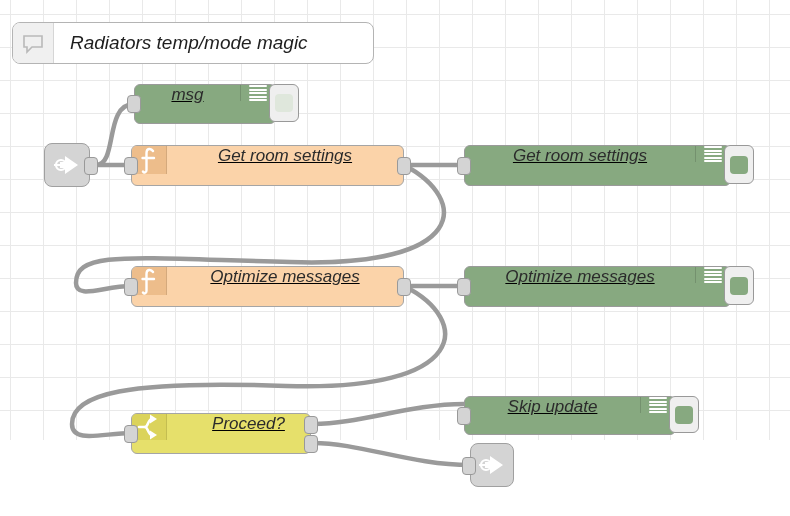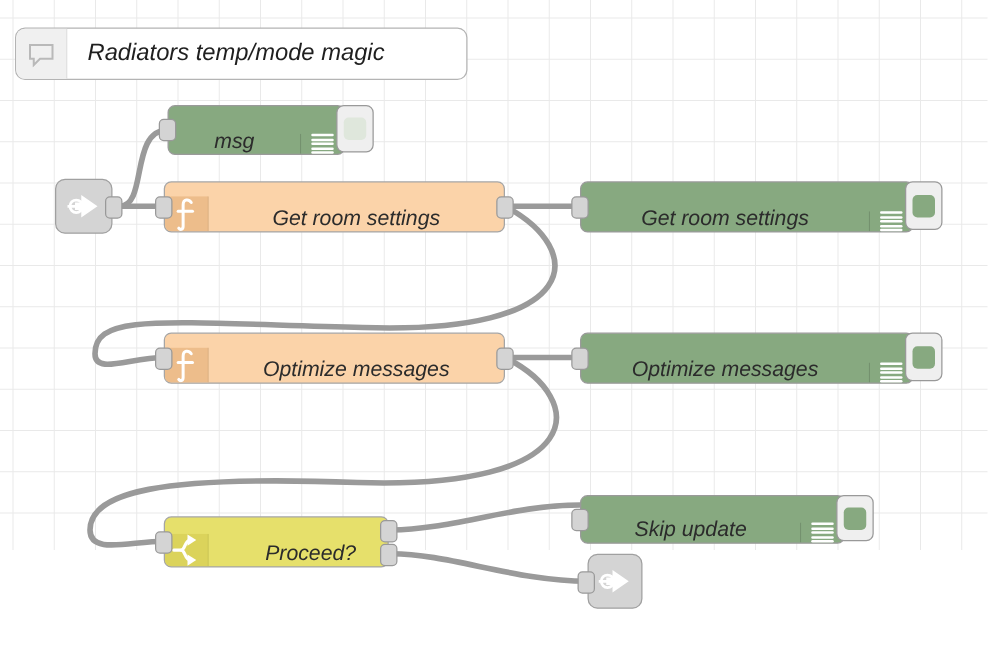--- a/index.html
+++ b/index.html
@@ -17,22 +17,23 @@
     background-size:33px 33px;
     background-position:10px 14px;
   }
   svg.wires{position:absolute;left:0;top:0;width:790px;height:516px;pointer-events:none;}
   .wire{fill:none;stroke:#9a9a9a;stroke-width:4.5;stroke-linecap:round;}
 
   
   .node{
     position:absolute;box-sizing:border-box;
     border:1px solid #a5a5a5;border-radius:6px;
-    display:flex;align-items:flex-end;
+    display:flex;align-items:flex-start;
     box-shadow:0 0 0 0 rgba(0,0,0,0);
+    text-decoration:underline;
   }
   .node .label{
     flex:1;display:flex;align-items:center;justify-content:center;
     font-style:italic;font-size:17px;color:#2b2b2b;
     padding:0 10px;white-space:nowrap;
   }
   .iconbox{
     width:34px;display:flex;align-items:center;justify-content:center;
     border-right:1px solid rgba(0,0,0,.10);
     border-top-left-radius:5px;border-bottom-left-radius:5px;

